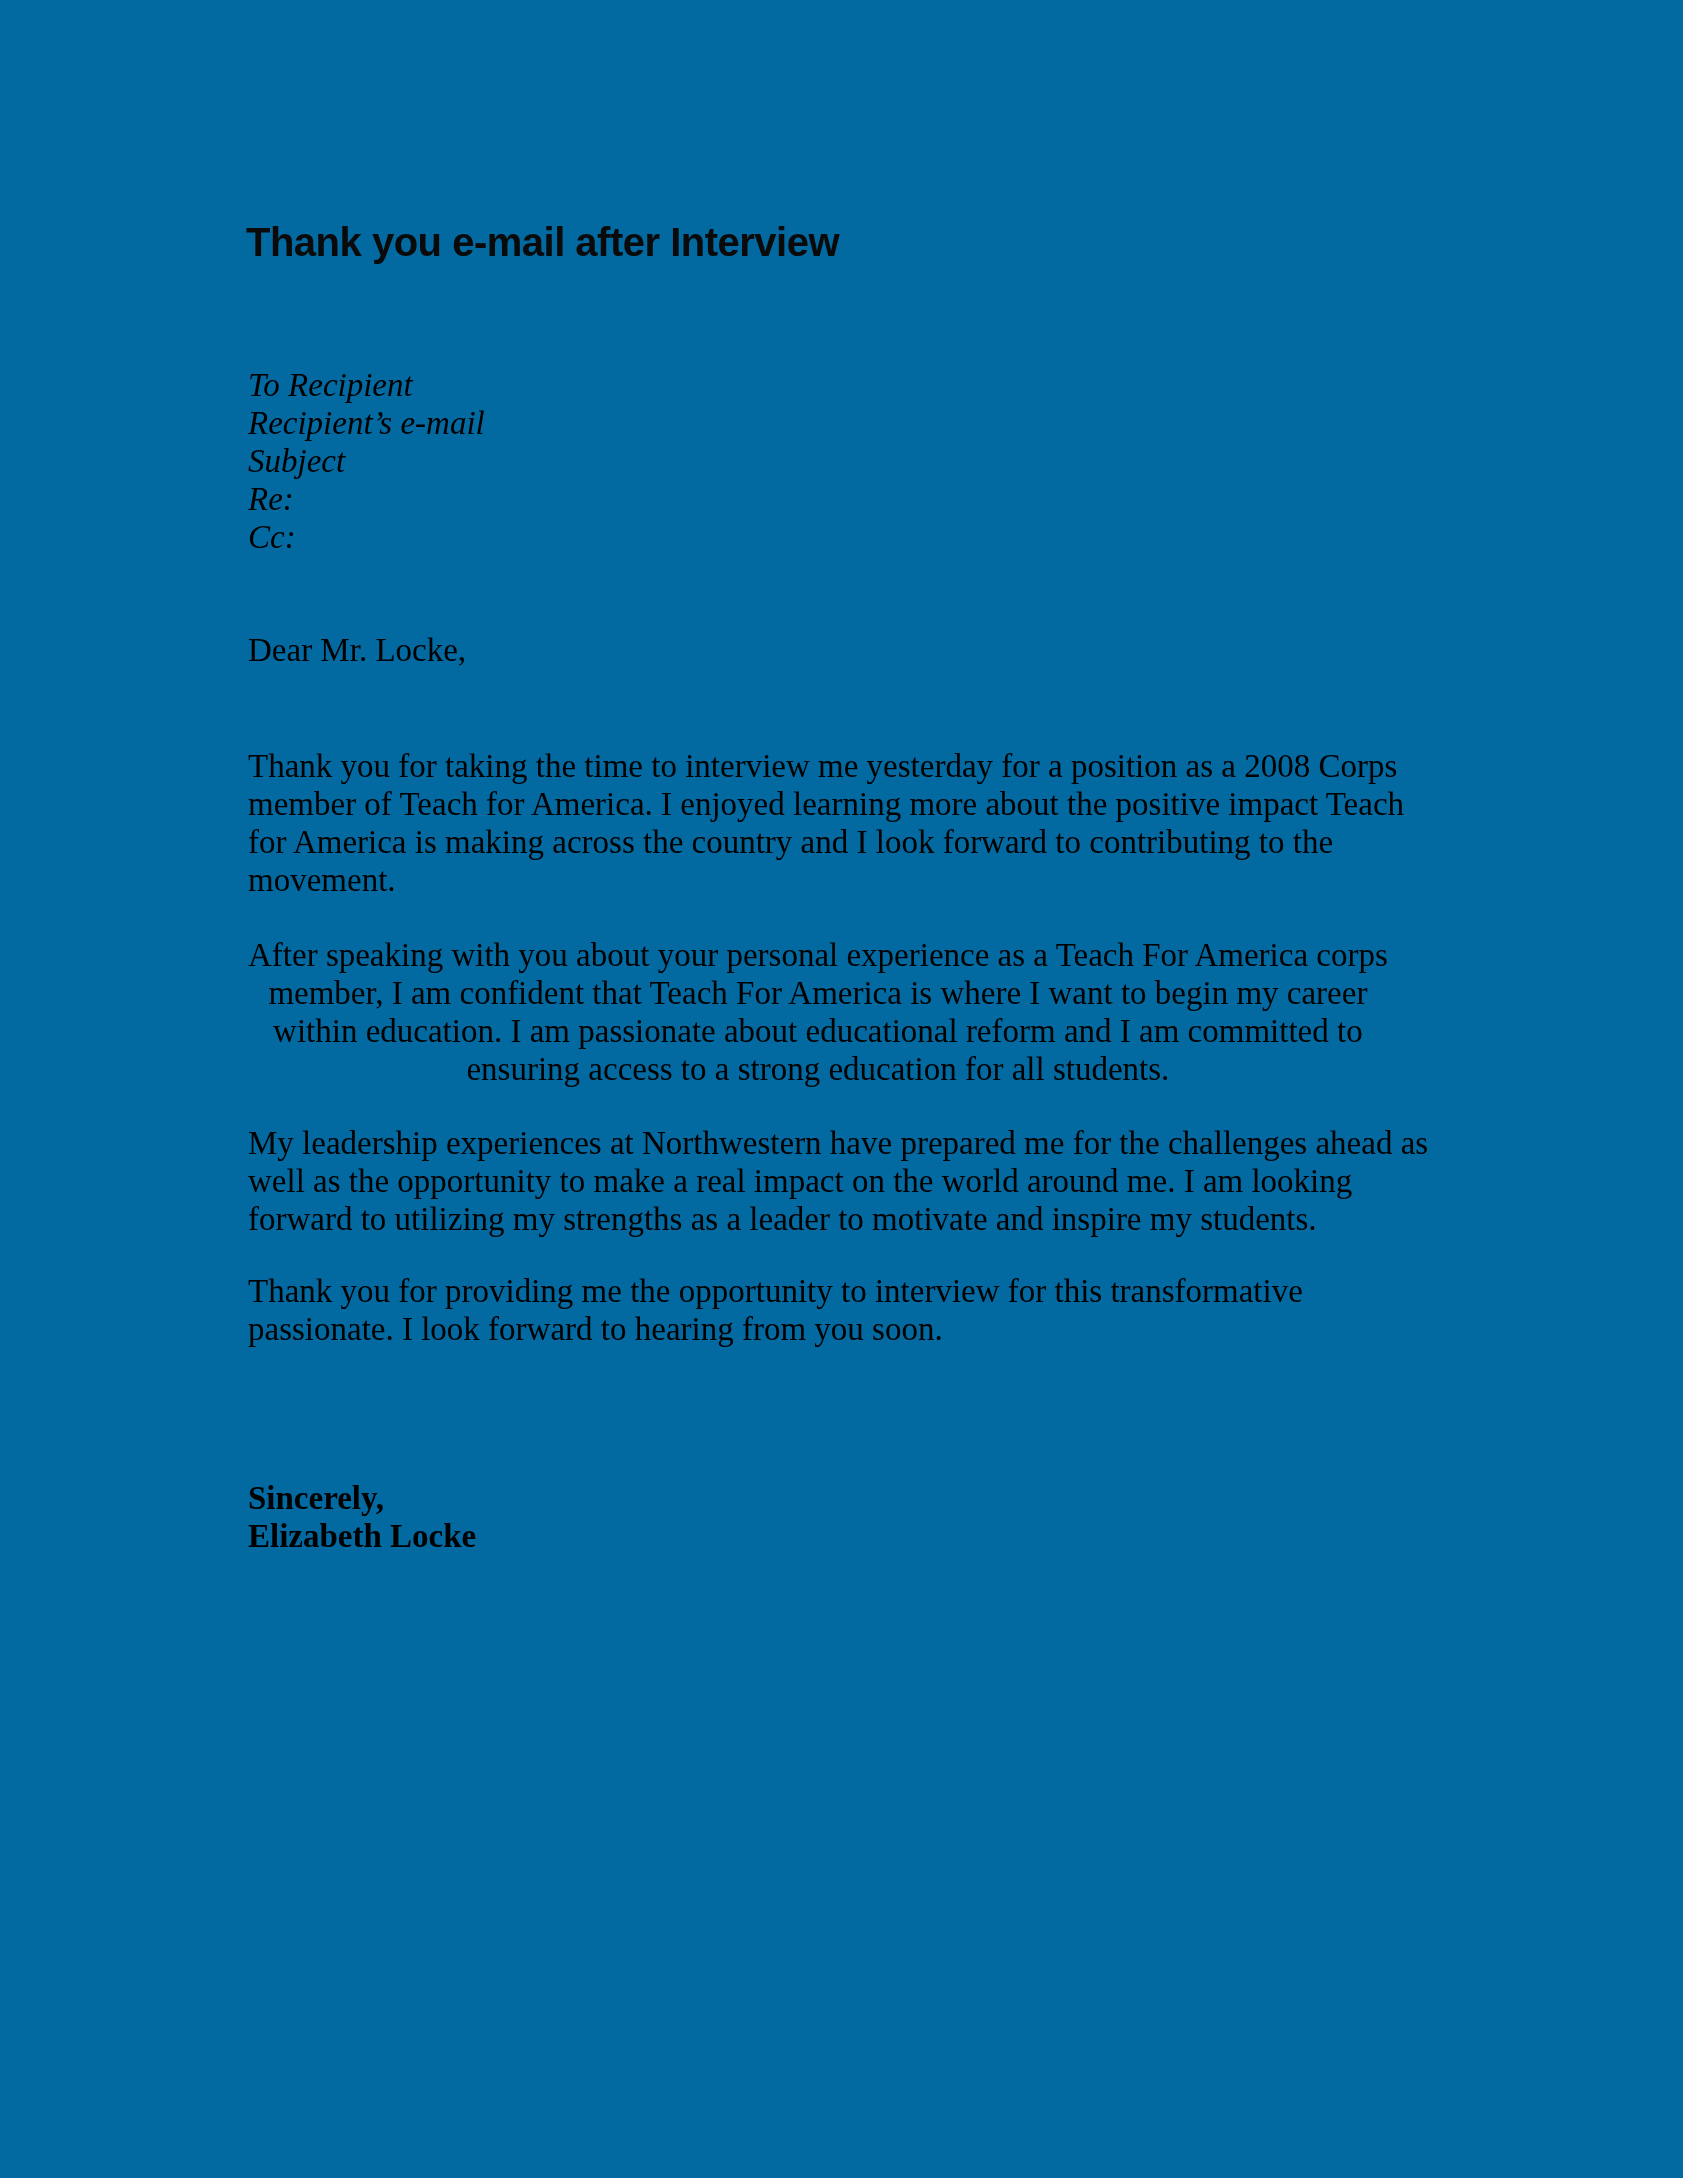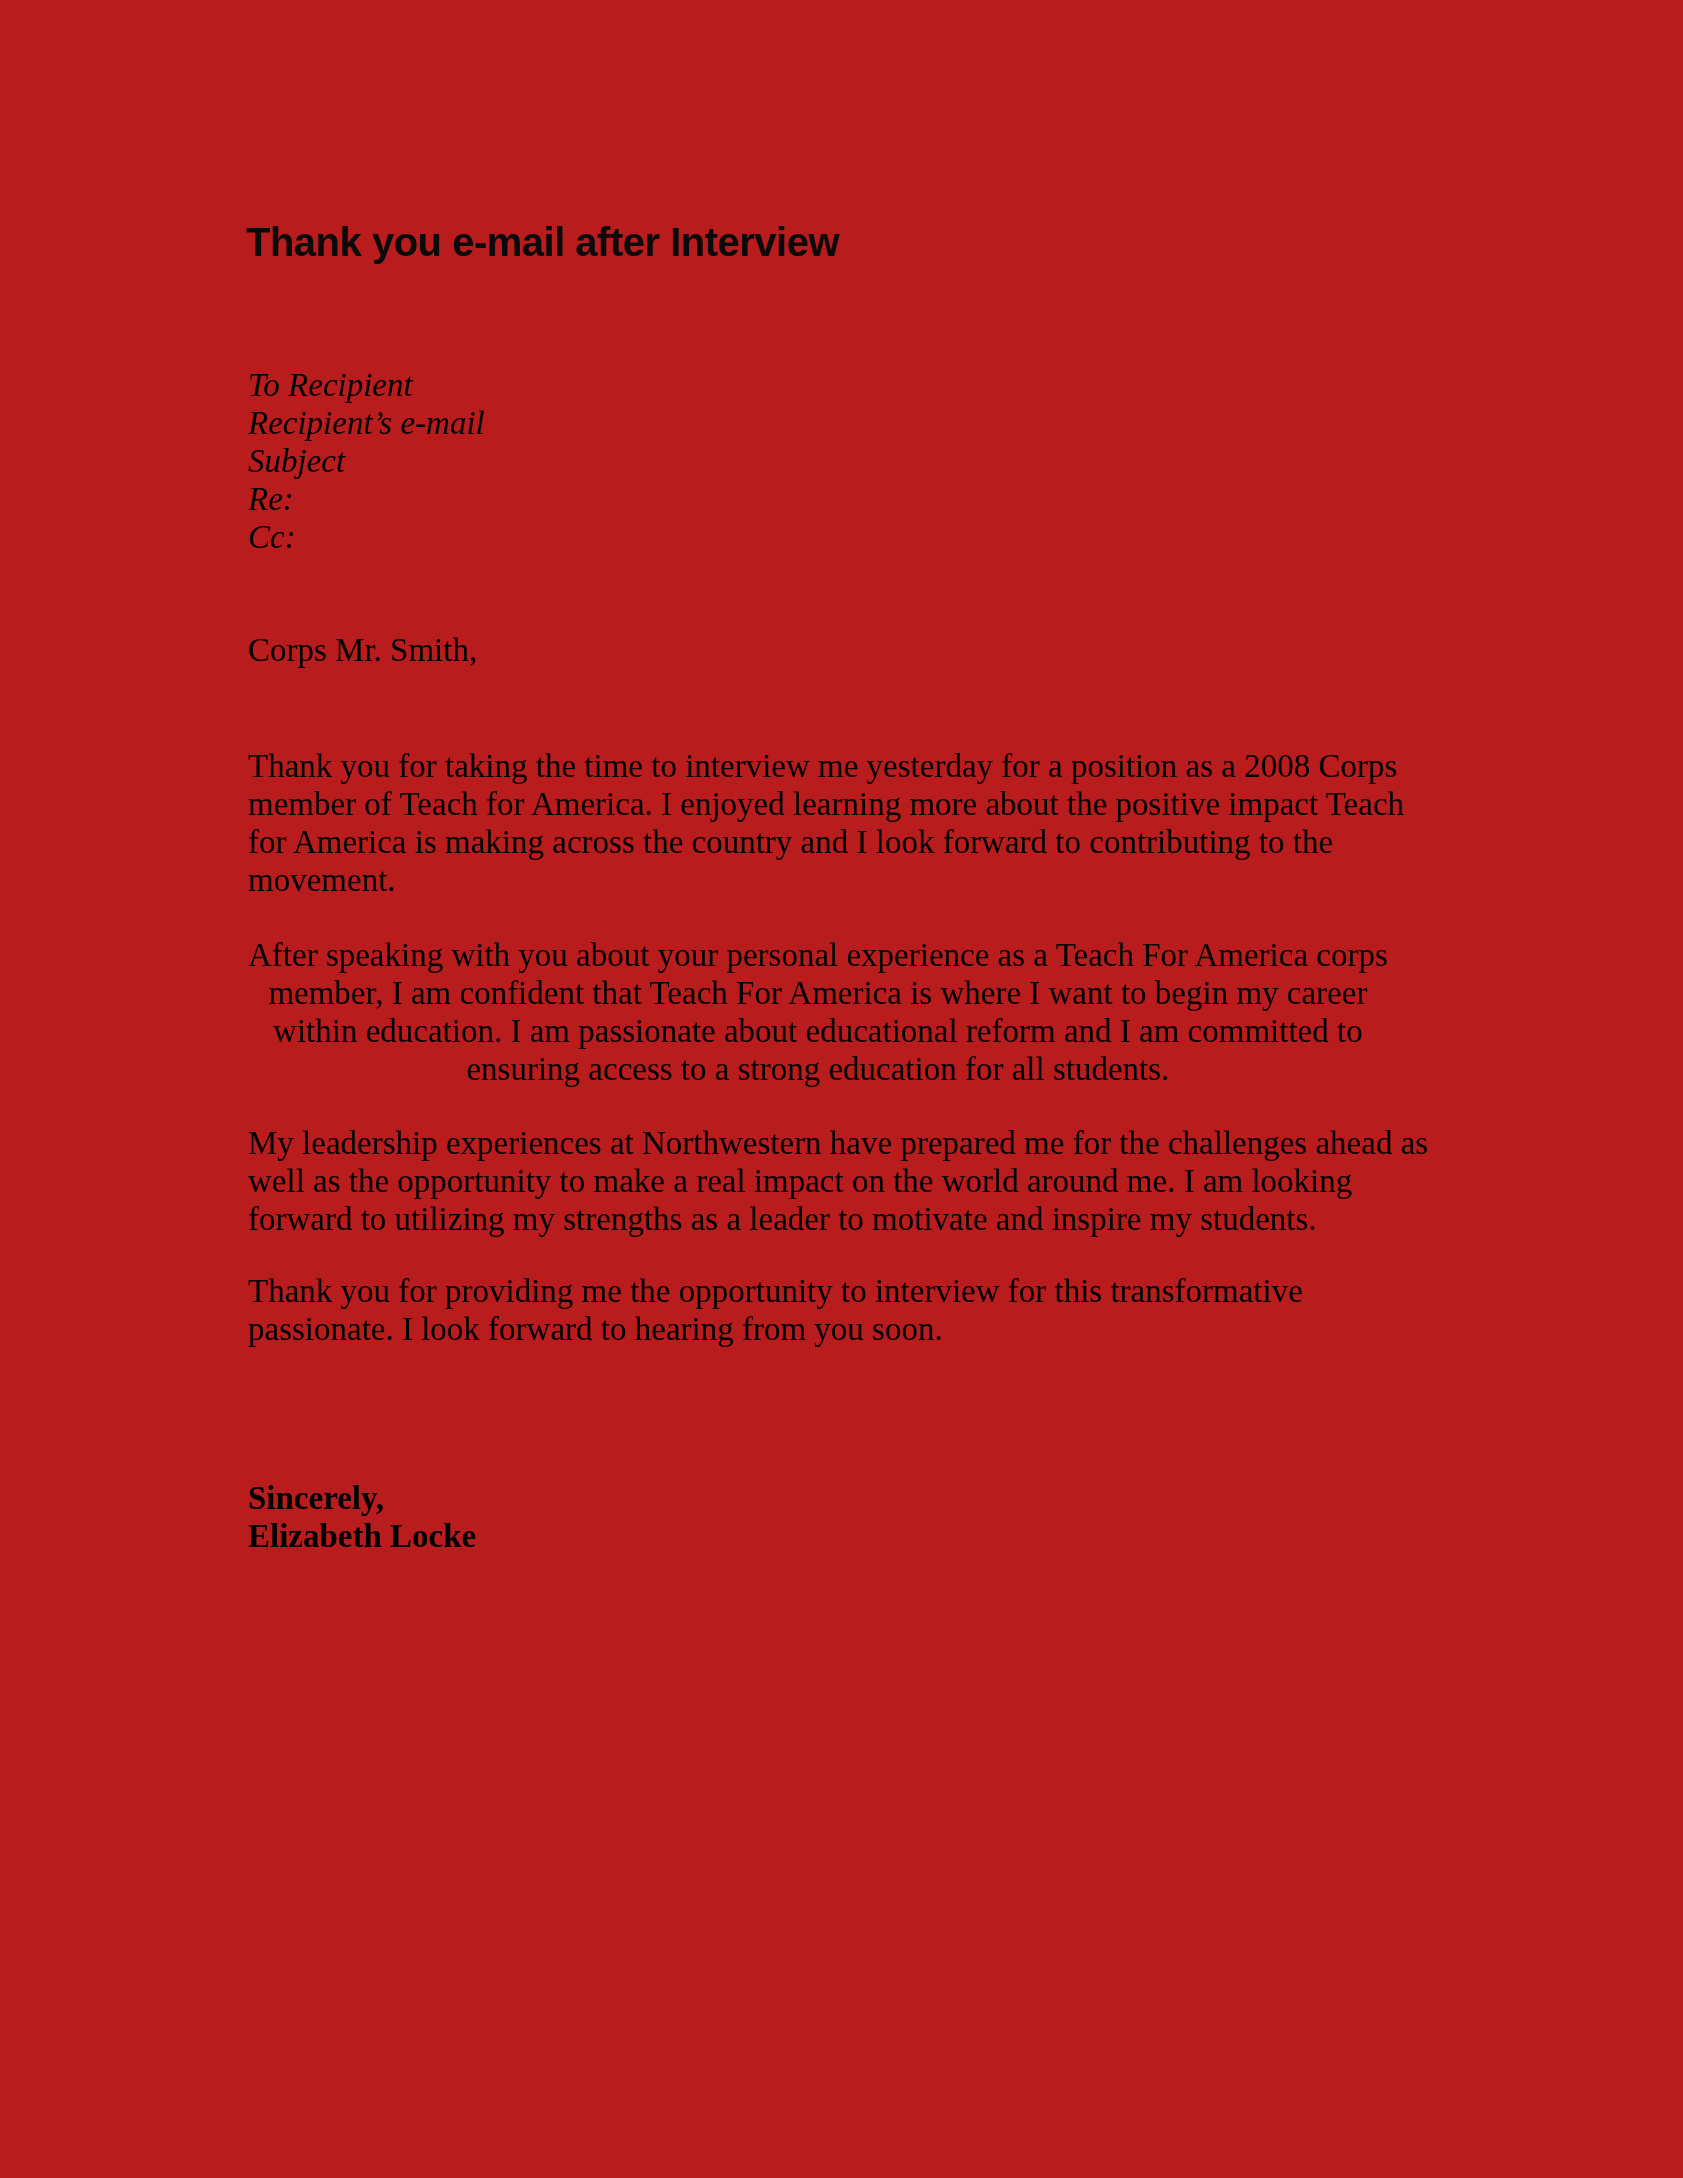--- a/index.html
+++ b/index.html
@@ -4,21 +4,21 @@
 <style>
   html, body {
     margin: 0;
     padding: 0;
     background: #ffffff;
   }
   .page {
     position: relative;
     width: 1683px;
     height: 2178px;
-    background: #b91c1c;
+    background: #0369a1;
     overflow: hidden;
     font-family: "Liberation Serif", "DejaVu Serif", serif;
     color: #000000;
   }
   .doc-title {
     position: absolute;
     left: 246px;
     top: 218px;
     margin: 0;
     font-family: "Liberation Sans", "DejaVu Sans", sans-serif;
@@ -51,21 +51,21 @@
 <div class="page">
 
   <h1 class="doc-title">Thank you e-mail after Interview</h1>
 
   <div class="serif-block header-block">To Recipient
 Recipient’s e-mail
 Subject
 Re:
 Cc:</div>
 
-  <div class="serif-block greeting-block">Corps Mr. Smith,</div>
+  <div class="serif-block greeting-block">Dear Mr. Locke,</div>
 
   <div class="serif-block para-1">Thank you for taking the time to interview me yesterday for a position as a 2008 Corps
 member of Teach for America. I enjoyed learning more about the positive impact Teach
 for America is making across the country and I look forward to contributing to the
 movement.</div>
 
   <div class="serif-block para-2">After speaking with you about your personal experience as a Teach For America corps
 member, I am confident that Teach For America is where I want to begin my career
 within education. I am passionate about educational reform and I am committed to
 ensuring access to a strong education for all students.</div>

